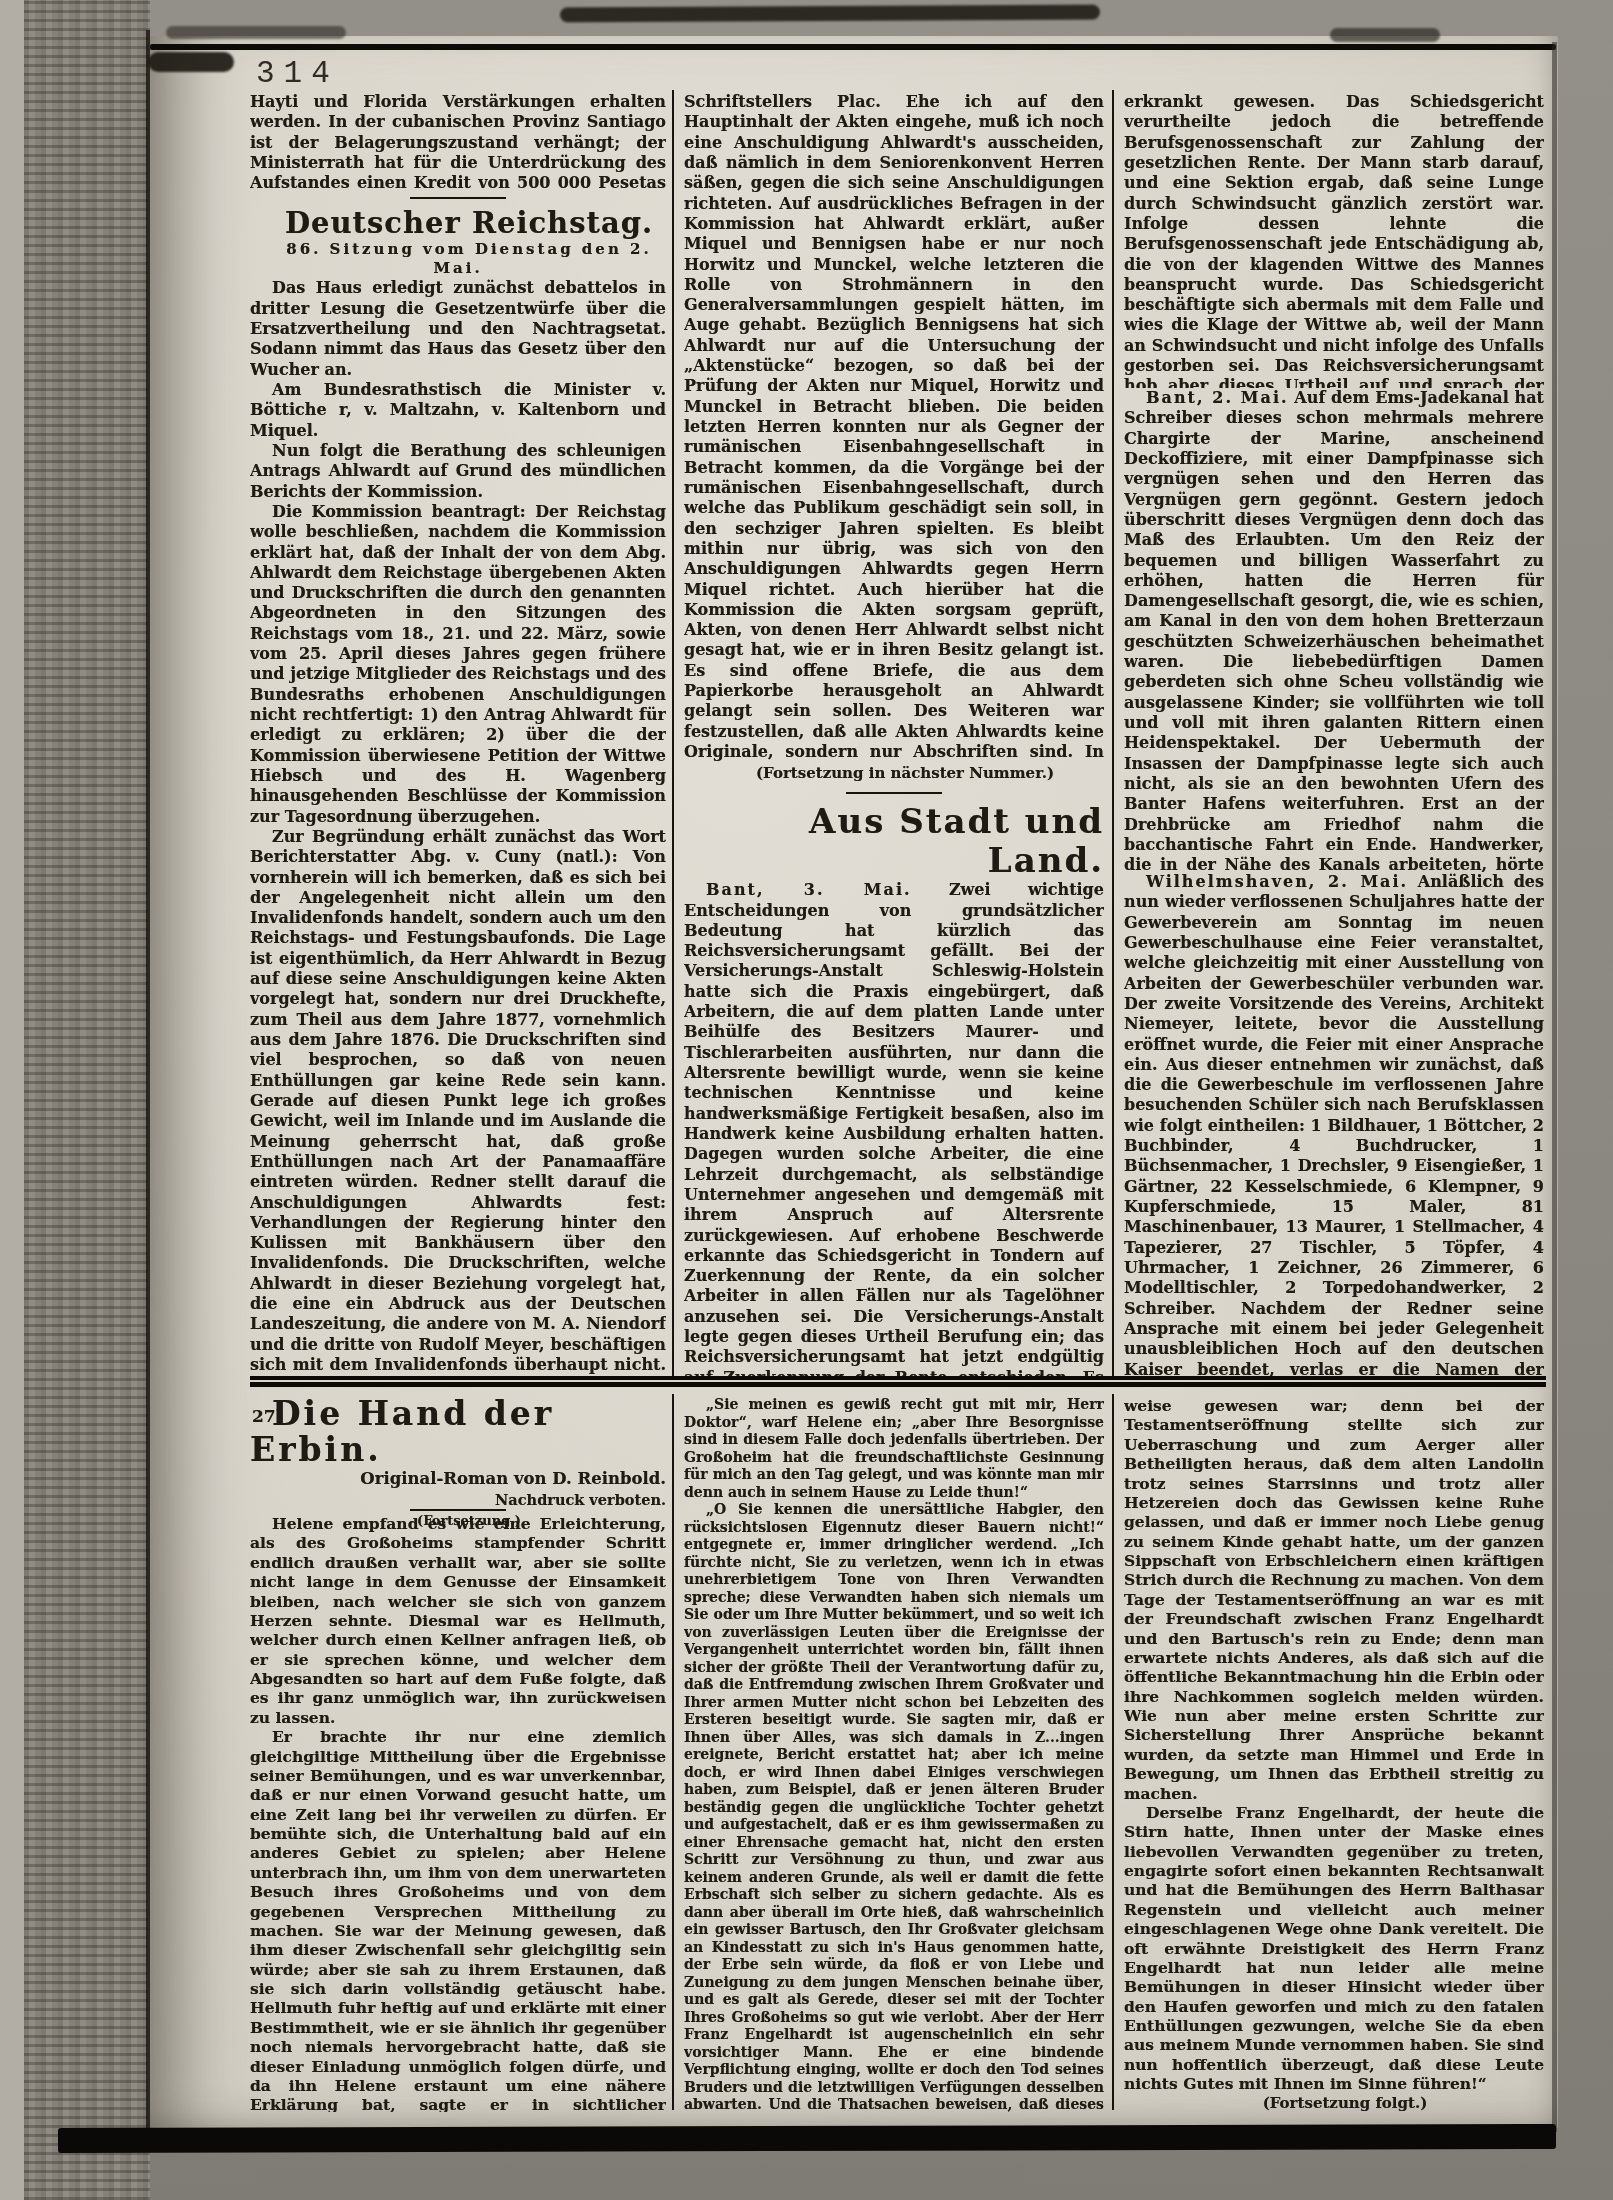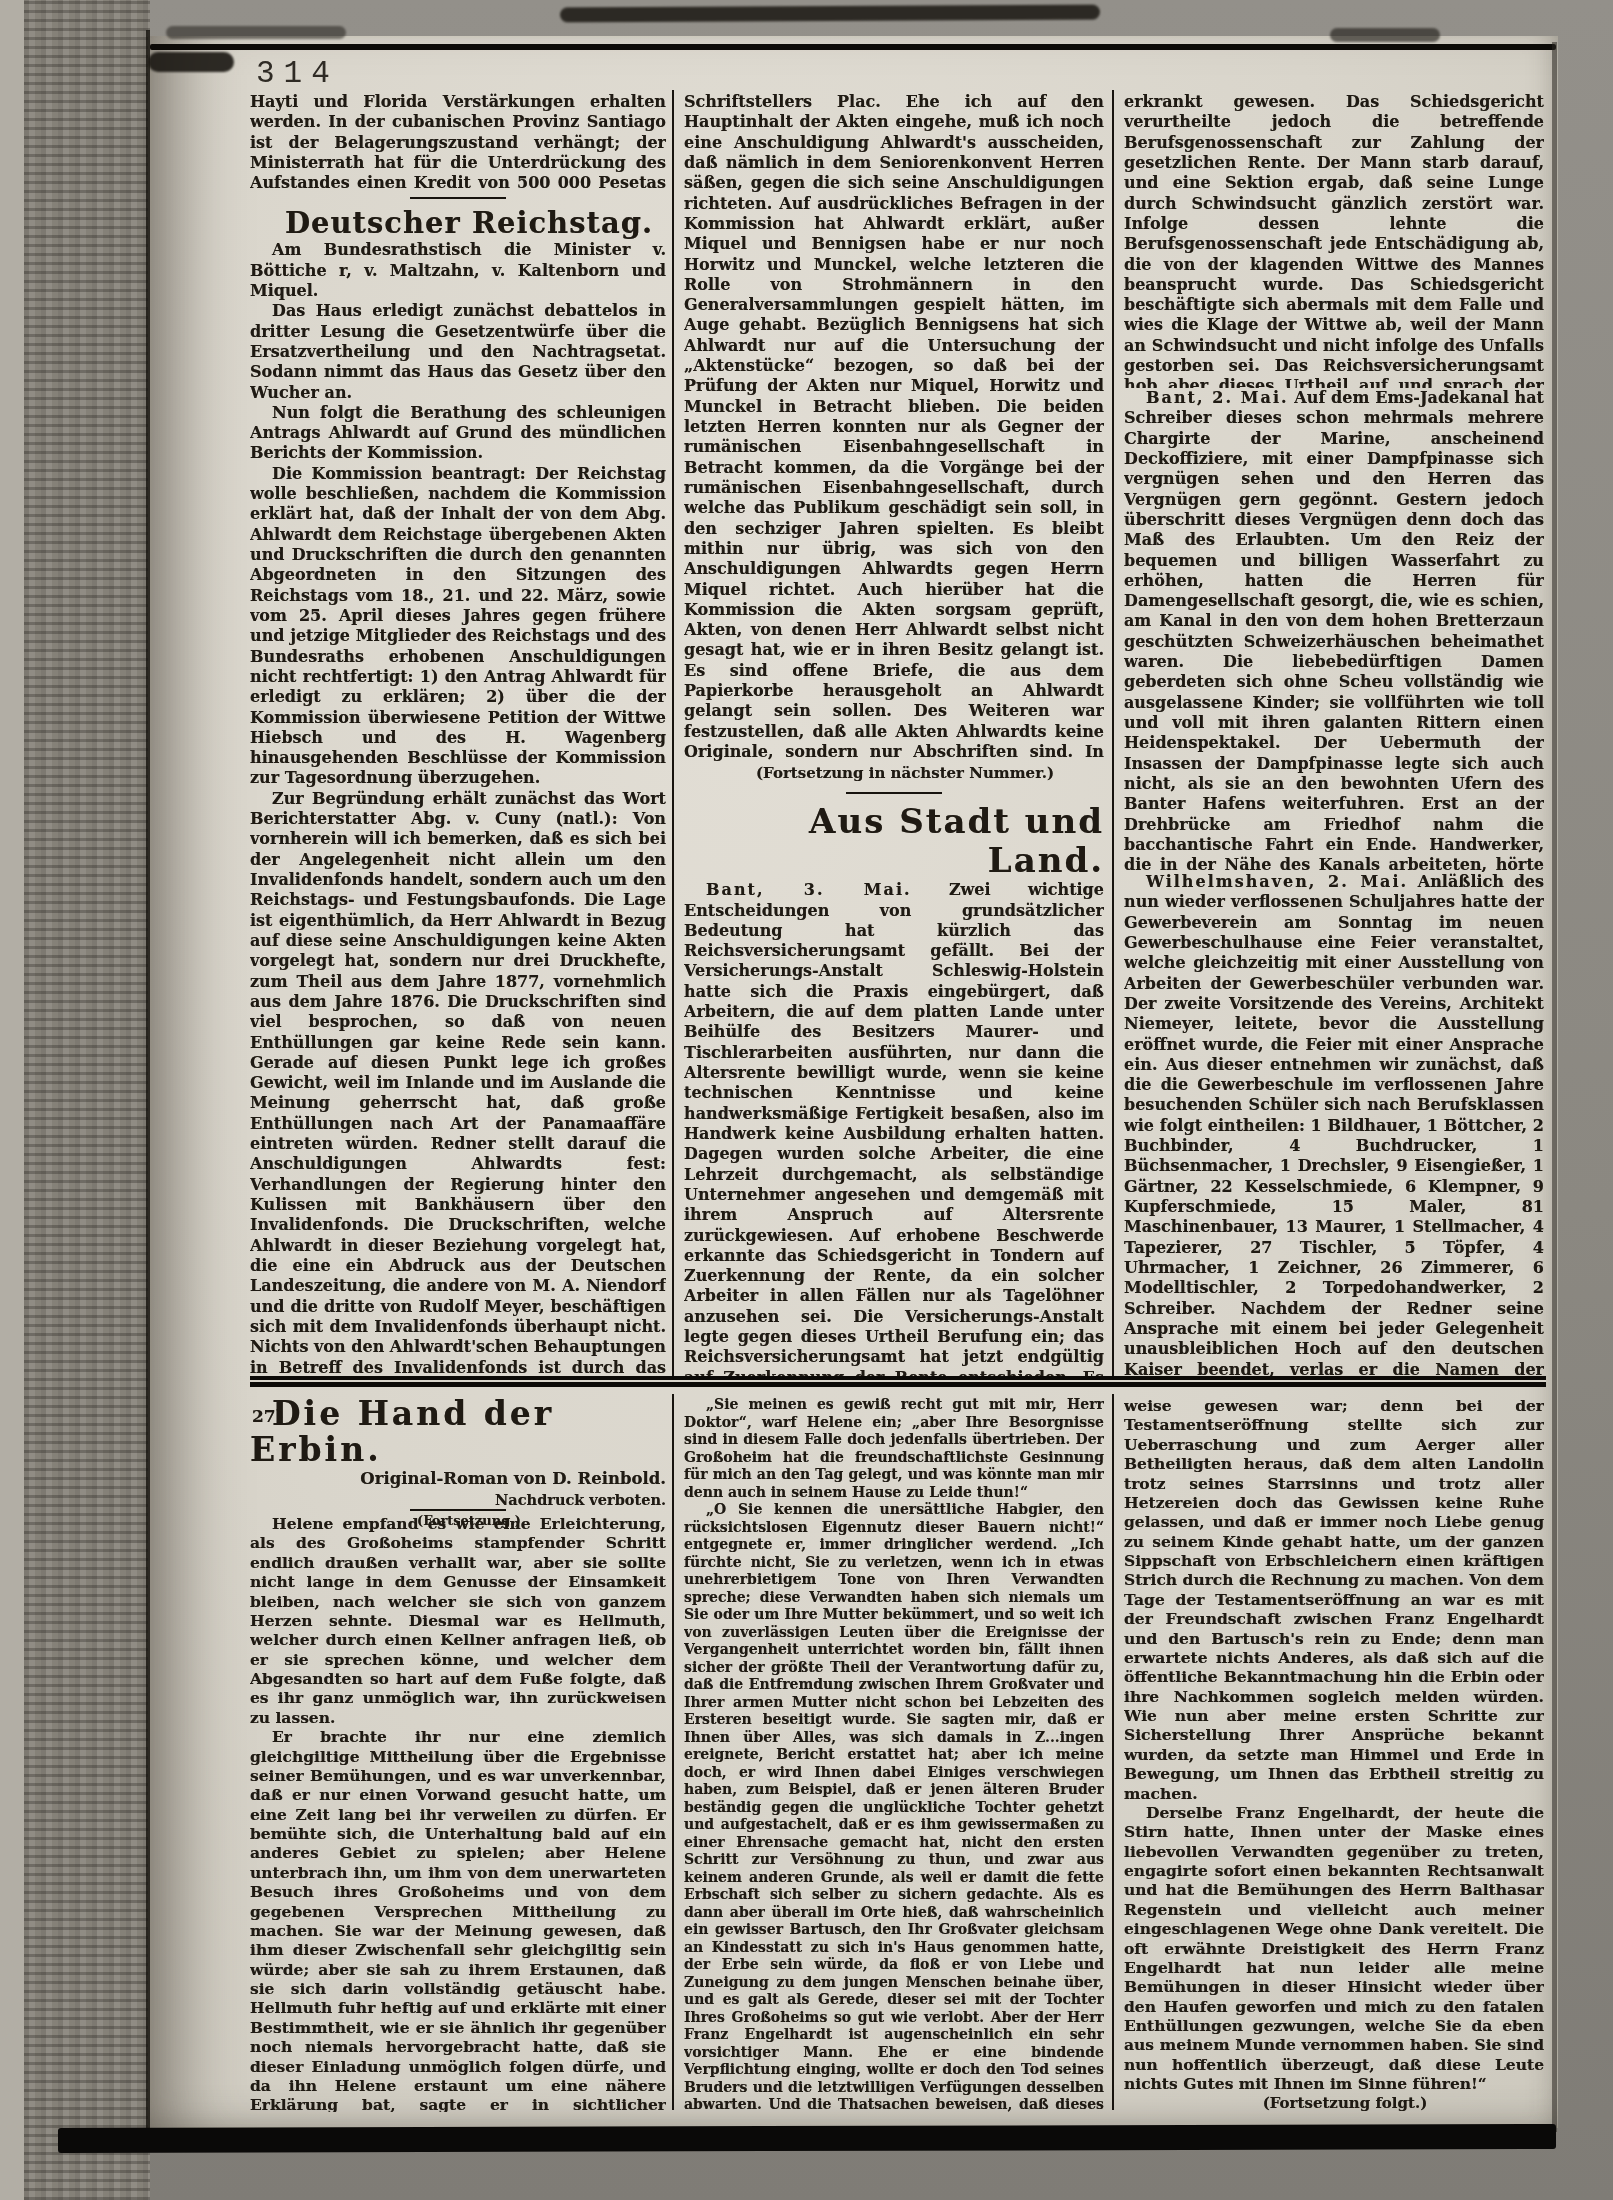--- a/index.html
+++ b/index.html
@@ -81,22 +81,23 @@
 <div class="hrule-thick"></div>
 <div class="vrule" style="left:672px;top:1394px;height:716px;"></div>
 <div class="vrule" style="left:1112px;top:1394px;height:716px;"></div>
 
 <div class="col" style="left:250px;top:92px;width:416px;height:1284px;">
   <div class="fixh" style="height:96px;">
     <p class="noindent">Hayti und Florida Verstärkungen erhalten werden. In der cubanischen Provinz Santiago ist der Belagerungszustand verhängt; der Ministerrath hat für die Unterdrückung des Aufstandes einen Kredit von 500 000 Pesetas bewilligt.</p>
   </div>
   <div class="mini-rule"></div>
   <p class="head-lg">Deutscher Reichstag.</p>
+  <p class="session">86. Sitzung vom Dienstag den 2. Mai.</p>
+  <p>Das Haus erledigt zunächst debattelos in dritter Lesung die Gesetzentwürfe über die Ersatzvertheilung und den Nachtragsetat. Sodann nimmt das Haus das Gesetz über den Wucher an.</p>
   <p>Am Bundesrathstisch die Minister v. Böttiche r, v. Maltzahn, v. Kaltenborn und Miquel.</p>
-  <p>Das Haus erledigt zunächst debattelos in dritter Lesung die Gesetzentwürfe über die Ersatzvertheilung und den Nachtragsetat. Sodann nimmt das Haus das Gesetz über den Wucher an.</p>
   <p>Nun folgt die Berathung des schleunigen Antrags Ahlwardt auf Grund des mündlichen Berichts der Kommission.</p>
   <p>Die Kommission beantragt: Der Reichstag wolle beschließen, nachdem die Kommission erklärt hat, daß der Inhalt der von dem Abg. Ahlwardt dem Reichstage übergebenen Akten und Druckschriften die durch den genannten Abgeordneten in den Sitzungen des Reichstags vom 18., 21. und 22. März, sowie vom 25. April dieses Jahres gegen frühere und jetzige Mitglieder des Reichstags und des Bundesraths erhobenen Anschuldigungen nicht rechtfertigt: 1) den Antrag Ahlwardt für erledigt zu erklären; 2) über die der Kommission überwiesene Petition der Wittwe Hiebsch und des H. Wagenberg hinausgehenden Beschlüsse der Kommission zur Tagesordnung überzugehen.</p>
   <p>Zur Begründung erhält zunächst das Wort Berichterstatter Abg. v. Cuny (natl.): Von vornherein will ich bemerken, daß es sich bei der Angelegenheit nicht allein um den Invalidenfonds handelt, sondern auch um den Reichstags- und Festungsbaufonds. Die Lage ist eigenthümlich, da Herr Ahlwardt in Bezug auf diese seine Anschuldigungen keine Akten vorgelegt hat, sondern nur drei Druckhefte, zum Theil aus dem Jahre 1877, vornehmlich aus dem Jahre 1876. Die Druckschriften sind viel besprochen, so daß von neuen Enthüllungen gar keine Rede sein kann. Gerade auf diesen Punkt lege ich großes Gewicht, weil im Inlande und im Auslande die Meinung geherrscht hat, daß große Enthüllungen nach Art der Panamaaffäre eintreten würden. Redner stellt darauf die Anschuldigungen Ahlwardts fest: Verhandlungen der Regierung hinter den Kulissen mit Bankhäusern über den Invalidenfonds. Die Druckschriften, welche Ahlwardt in dieser Beziehung vorgelegt hat, die eine ein Abdruck aus der Deutschen Landeszeitung, die andere von M. A. Niendorf und die dritte von Rudolf Meyer, beschäftigen sich mit dem Invalidenfonds überhaupt nicht. Nichts von den Ahlwardt'schen Behauptungen in Betreff des Invalidenfonds ist durch das von ihm vorgelegte Material bewiesen. Ahlwardt hat besonders den Ankauf der Hannover-Altenbekener Prioritäten bemängelt. Aber 1) wurden nur 12 Mill. Prioritäten angekauft gegenüber dem Gesammtbetrage von 294 Mill. und 2) sind diese Prioritäten mit einem Gewinn von 241 000 Mk. wieder verkauft worden. Ich habe darnach festzustellen, daß die Anschuldigungen Ahlwardts, insoweit ich darüber zu berichten hatte, in keiner Weise gerechtfertigt sind.</p>
 
 </div>
 
 <div class="col" style="left:684px;top:92px;width:420px;height:1284px;">
   <div class="fixh" style="height:672px;">
     <p class="noindent">Schriftstellers Plac. Ehe ich auf den Hauptinhalt der Akten eingehe, muß ich noch eine Anschuldigung Ahlwardt's ausscheiden, daß nämlich in dem Seniorenkonvent Herren säßen, gegen die sich seine Anschuldigungen richteten. Auf ausdrückliches Befragen in der Kommission hat Ahlwardt erklärt, außer Miquel und Bennigsen habe er nur noch Horwitz und Munckel, welche letzteren die Rolle von Strohmännern in den Generalversammlungen gespielt hätten, im Auge gehabt. Bezüglich Bennigsens hat sich Ahlwardt nur auf die Untersuchung der „Aktenstücke“ bezogen, so daß bei der Prüfung der Akten nur Miquel, Horwitz und Munckel in Betracht blieben. Die beiden letzten Herren konnten nur als Gegner der rumänischen Eisenbahngesellschaft in Betracht kommen, da die Vorgänge bei der rumänischen Eisenbahngesellschaft, durch welche das Publikum geschädigt sein soll, in den sechziger Jahren spielten. Es bleibt mithin nur übrig, was sich von den Anschuldigungen Ahlwardts gegen Herrn Miquel richtet. Auch hierüber hat die Kommission die Akten sorgsam geprüft, Akten, von denen Herr Ahlwardt selbst nicht gesagt hat, wie er in ihren Besitz gelangt ist. Es sind offene Briefe, die aus dem Papierkorbe herausgeholt an Ahlwardt gelangt sein sollen. Des Weiteren war festzustellen, daß alle Akten Ahlwardts keine Originale, sondern nur Abschriften sind. In einer dieser Abschriften war eine Namensunterschrift ausradirt, und es war wohl der Name Meißner. Als wir Herrn Ahlwardt auf diese Ausradirungen kämen, stellte sich heraus, daß der Abschreiber selbst darüber verwundert war, wie wohl der Name Meißner unter das Aktenstück käme, und daher geglaubt hat, den Namen ausradiren zu müssen. Und Herr Ahlwardt selbst hatte den Präsidenten Meißner mit dem Boten Meißner verwechselt und hat die Unterschrift Meißner dadurch erklärt, daß in Abwesenheit des Direktors Miquel der Bote Meißner die Sache beglaubigt habe. (Heiterkeit.) Es ist das ein Beleg für das Verständniß, welches Herr Ahlwardt für den Betrieb in Bankgeschäften hat.</p>
   </div>

